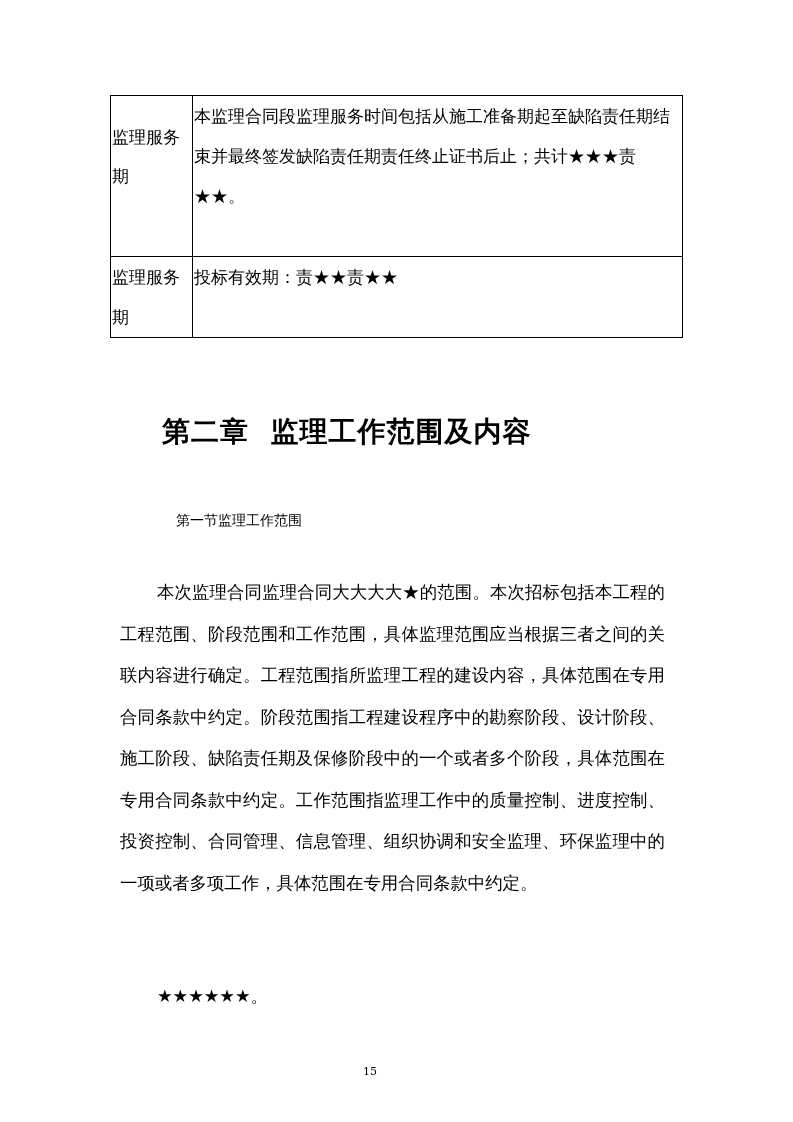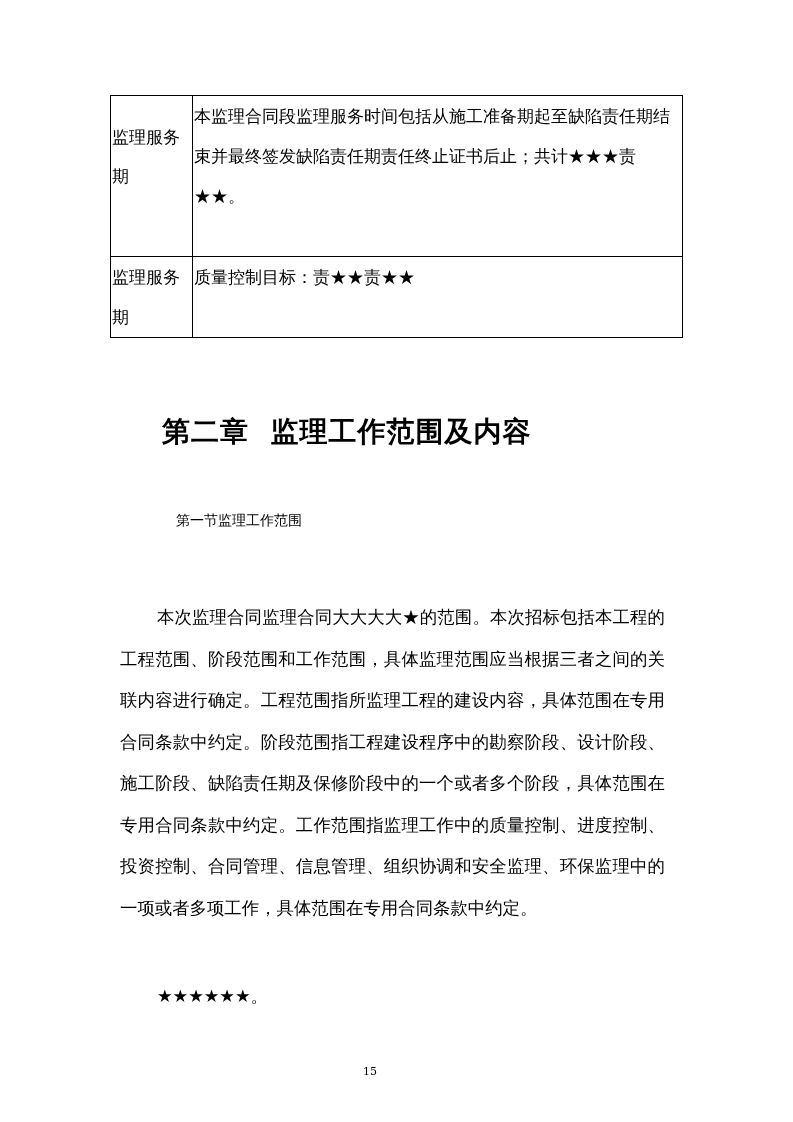--- a/index.html
+++ b/index.html
@@ -57,21 +57,21 @@
       position: absolute;
       left: 176px;
       top: 512px;
       font-size: 14px;
       font-weight: normal;
       margin: 0;
     }
     .body-para {
       position: absolute;
       left: 120px;
-      top: 597px;
+      top: 572px;
       width: 545px;
       font-size: 17.4px;
       line-height: 41.5px;
       text-indent: 37px;
       margin: 0;
       text-align: justify;
     }
     .stars-para {
       position: absolute;
       left: 157px;
@@ -92,21 +92,21 @@
 <body>
 
 <table class="info-table">
   <tbody>
     <tr class="row-service">
       <td class="label">监理服务期</td>
       <td class="value">本监理合同段监理服务时间包括从施工准备期起至缺陷责任期结束并最终签发缺陷责任期责任终止证书后止；共计★★★责★★。</td>
     </tr>
     <tr class="row-quality">
       <td class="label">监理服务期</td>
-      <td class="value">质量控制目标：责★★责★★</td>
+      <td class="value">投标有效期：责★★责★★</td>
     </tr>
   </tbody>
 </table>
 
 <h1 class="chapter-title">第二章  监理工作范围及内容</h1>
 
 <h2 class="section-title">第一节监理工作范围</h2>
 
 <p class="body-para">本次监理合同监理合同大大大大★的范围。本次招标包括本工程的工程范围、阶段范围和工作范围，具体监理范围应当根据三者之间的关联内容进行确定。工程范围指所监理工程的建设内容，具体范围在专用合同条款中约定。阶段范围指工程建设程序中的勘察阶段、设计阶段、施工阶段、缺陷责任期及保修阶段中的一个或者多个阶段，具体范围在专用合同条款中约定。工作范围指监理工作中的质量控制、进度控制、投资控制、合同管理、信息管理、组织协调和安全监理、环保监理中的一项或者多项工作，具体范围在专用合同条款中约定。</p>
 

